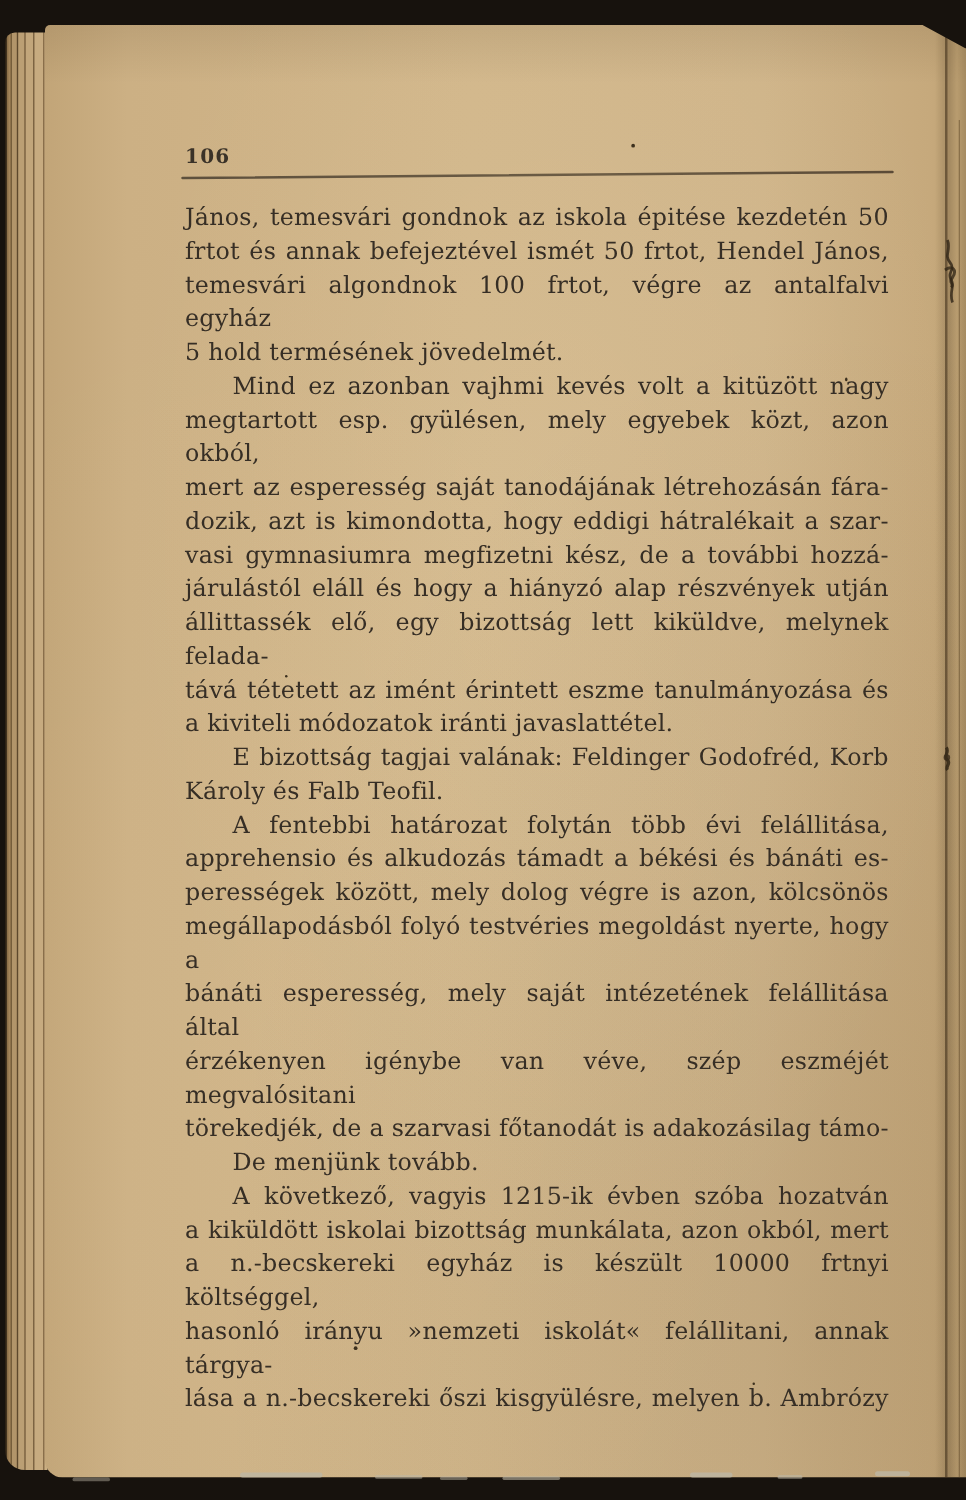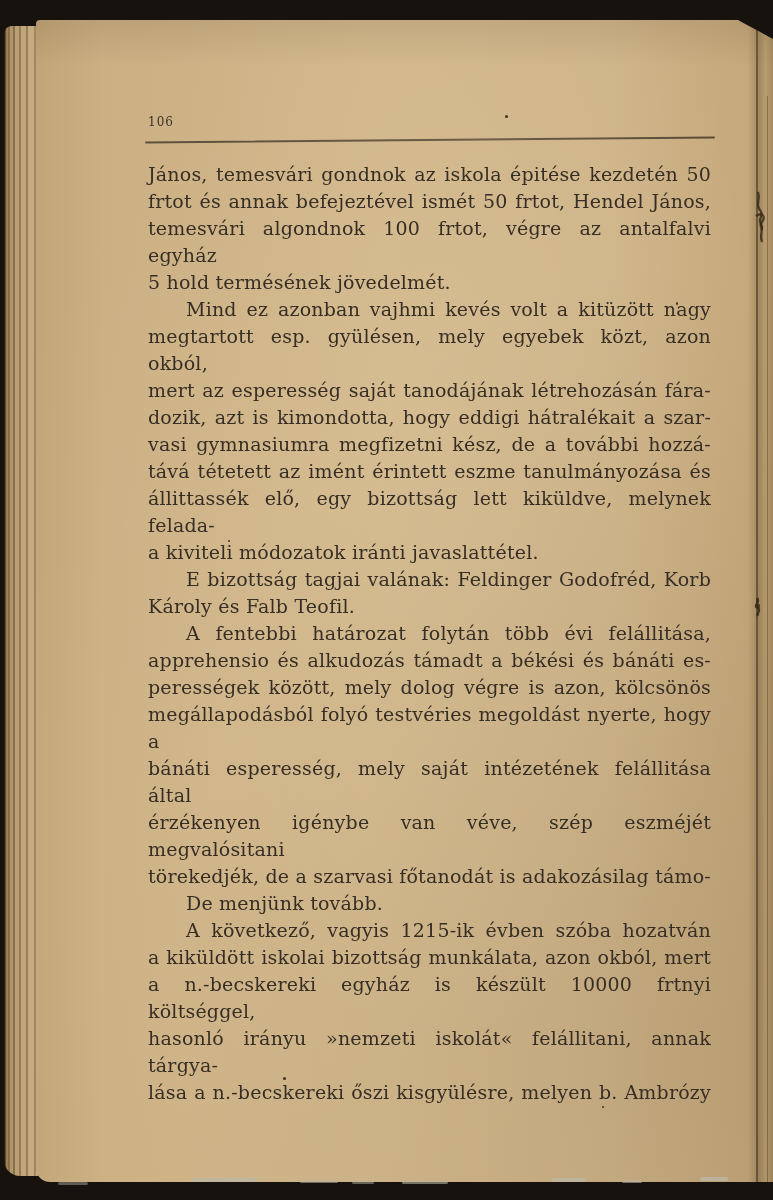--- a/index.html
+++ b/index.html
@@ -28,21 +28,21 @@
     border-radius:4px 0 0 14px;
     background:
       radial-gradient(ellipse at 55% 35%, rgba(255,240,206,0.10), transparent 60%),
       radial-gradient(ellipse at 25% 70%, rgba(255,238,200,0.06), transparent 55%),
       radial-gradient(ellipse at 85% 90%, rgba(70,50,25,0.10), transparent 55%),
       linear-gradient(180deg, rgba(74,54,28,0.12) 0%, rgba(74,54,28,0) 4%),
       linear-gradient(90deg,#c2a578 0%,#ccb084 9%,#d1b68a 46%,#cfb489 78%,#c6a97c 96%,#bda071 100%);
   }
   #page-number{
     position:absolute;left:112px;top:95px;
-    font-size:12px;font-weight:400;letter-spacing:1px;color:#3a3228;
+    font-size:16px;font-weight:700;letter-spacing:1px;color:#3a3228;
   }
   #header-rule{
     position:absolute;left:109px;top:119px;width:570px;height:2px;
     background:linear-gradient(90deg,#4a3f30,#5a4c38 60%,#47392a);
     transform:rotate(-0.5deg);opacity:.85;border-radius:1px;
   }
   #text-block{
     position:absolute;left:112px;top:141px;width:563px;
     font-size:19px;line-height:27px;color:#362e25;
     letter-spacing:.2px;
@@ -83,22 +83,23 @@
           <div class="line">frtot és annak befejeztével ismét 50 frtot, Hendel János,</div>
           <div class="line">temesvári algondnok 100 frtot, végre az antalfalvi egyház</div>
           <div class="line last">5 hold termésének jövedelmét.</div>
         </div>
         <div class="paragraph">
           <div class="line indent">Mind ez azonban vajhmi kevés volt a kitüzött nagy</div>
           <div class="line">megtartott esp. gyülésen, mely egyebek közt, azon okból,</div>
           <div class="line">mert az esperesség saját tanodájának létrehozásán fára-</div>
           <div class="line">dozik, azt is kimondotta, hogy eddigi hátralékait a szar-</div>
           <div class="line">vasi gymnasiumra megfizetni kész, de a további hozzá-</div>
+          <div class="line">járulástól eláll és hogy a hiányzó alap részvények utján</div>
+          <div class="line">állittassék elő, egy bizottság lett kiküldve, melynek felada-</div>
           <div class="line">tává tétetett az imént érintett eszme tanulmányozása és</div>
-          <div class="line">állittassék elő, egy bizottság lett kiküldve, melynek felada-</div>
           <div class="line last">a kiviteli módozatok iránti javaslattétel.</div>
         </div>
         <div class="paragraph">
           <div class="line indent">E bizottság tagjai valának: Feldinger Godofréd, Korb</div>
           <div class="line last">Károly és Falb Teofil.</div>
         </div>
         <div class="paragraph">
           <div class="line indent">A fentebbi határozat folytán több évi felállitása,</div>
           <div class="line">apprehensio és alkudozás támadt a békési és bánáti es-</div>
           <div class="line">perességek között, mely dolog végre is azon, kölcsönös</div>

